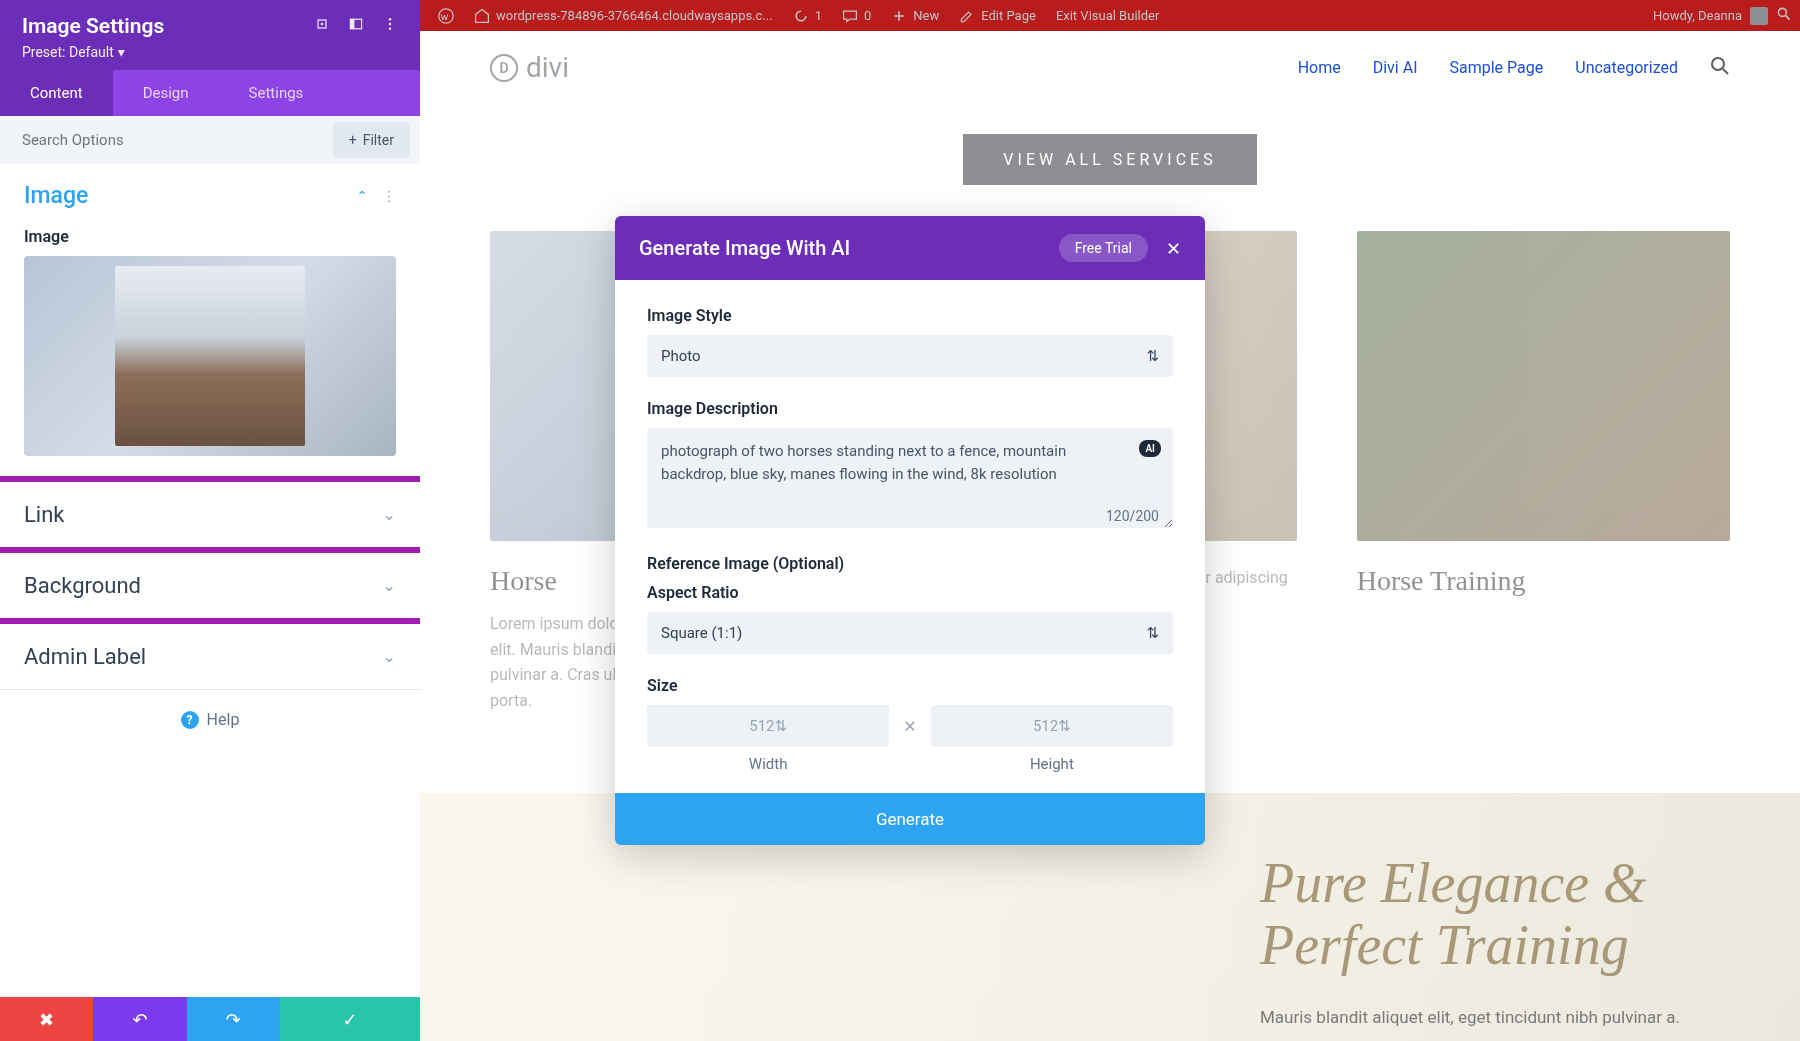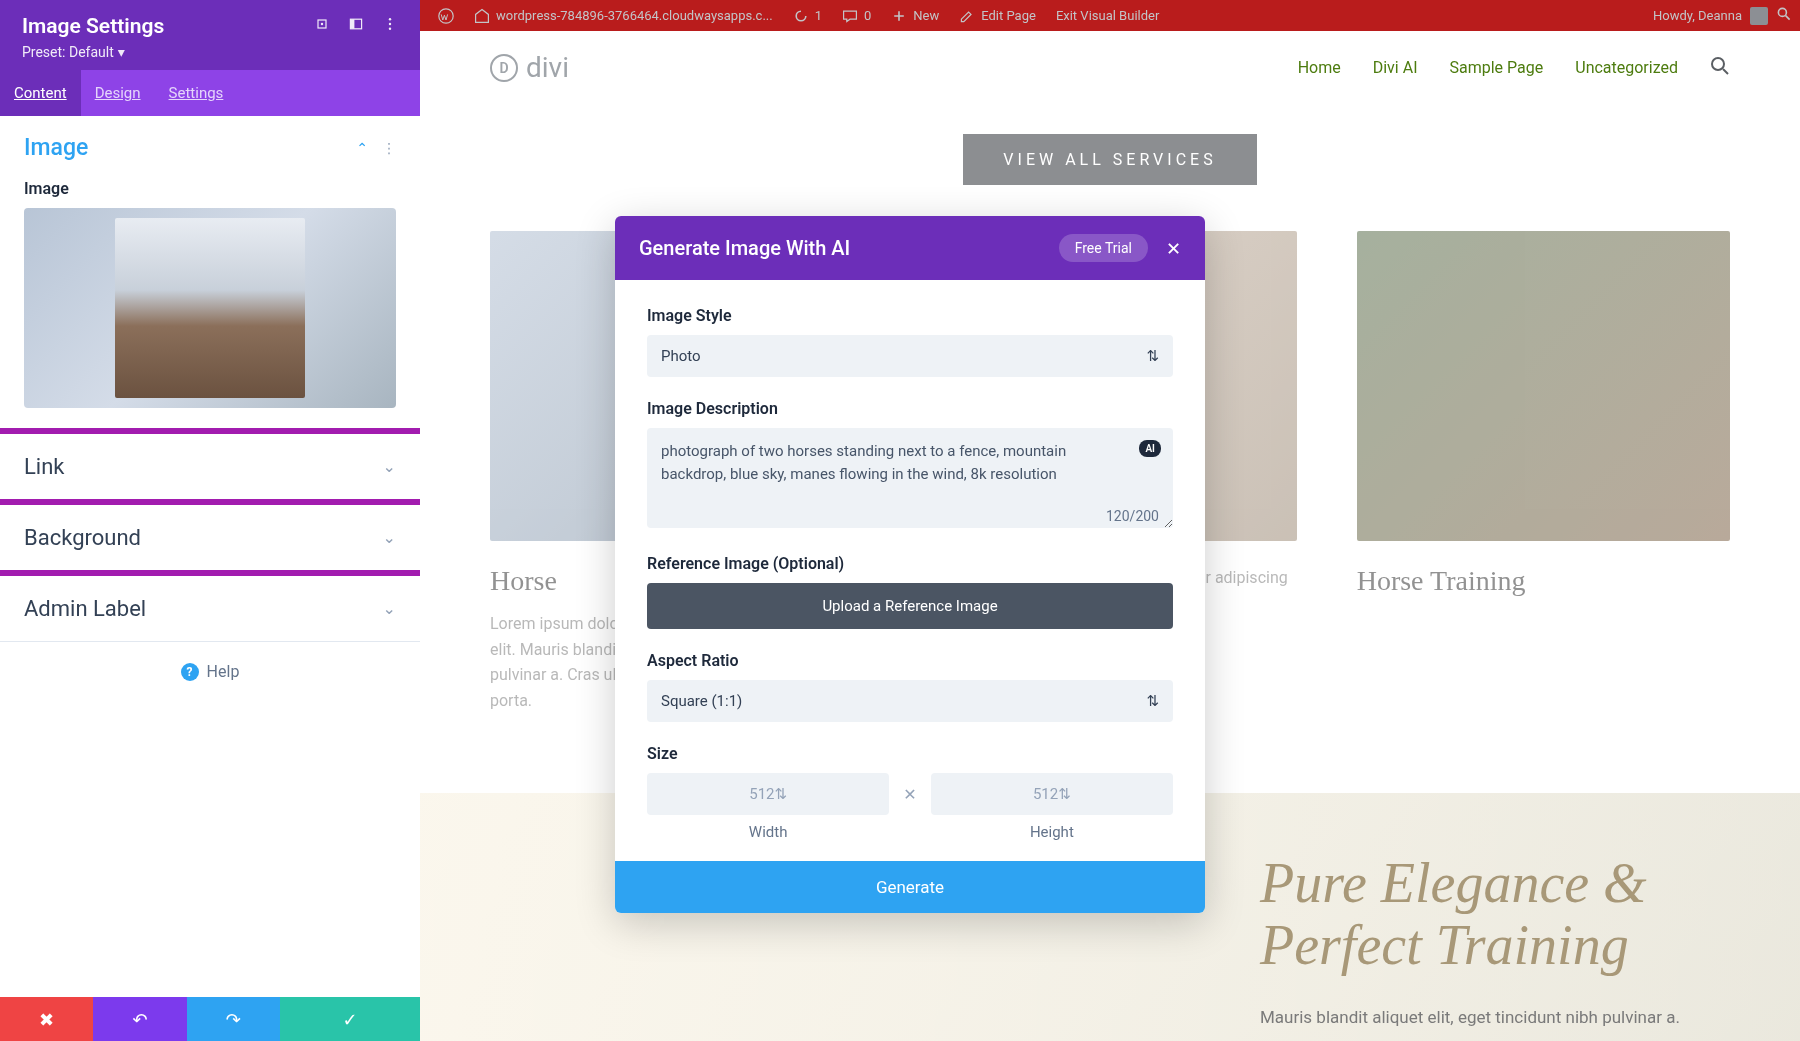--- a/index.html
+++ b/index.html
@@ -15,21 +15,21 @@
 
 .sidebar { position: absolute; top: 0; left: 0; width: 420px; height: 100%; background: #fff; display: flex; flex-direction: column; z-index: 50; }
 .sidebar-header { background: #6c2eb9; color: #fff; padding: 14px 22px 10px; }
 .sidebar-title-row { display: flex; align-items: center; justify-content: space-between; }
 .sidebar-title { font-size: 21px; font-weight: 600; }
 .sidebar-header-icons { display: flex; gap: 18px; }
 .sidebar-header-icons span { cursor: pointer; opacity: .9; }
 .preset-row { font-size: 14px; margin-top: 6px; opacity: .9; display: flex; align-items: center; gap: 4px; }
 
 .sidebar-tabs { display: flex; background: #8e43e7; }
-.sidebar-tab { padding: 14px 14px; color: #e5d4fb; font-size: 15px; cursor: pointer; text-decoration: underline; }
+.sidebar-tab { padding: 14px 30px; color: #e5d4fb; font-size: 15px; cursor: pointer; }
 .sidebar-tab.active { background: #6c2eb9; color: #fff; }
 
 .search-row { display: flex; align-items: center; background: #f1f5f9; }
 .search-input { flex: 1; border: none; background: transparent; padding: 12px 22px; font-size: 15px; color: #334155; outline: none; }
 .filter-btn { display: flex; align-items: center; gap: 6px; background: #e2e8f0; padding: 10px 16px; border-radius: 4px; margin: 6px 10px; font-size: 14px; color: #475569; cursor: pointer; }
 
 .sidebar-body { flex: 1; overflow-y: auto; padding: 0; }
 .section-head { display: flex; align-items: center; justify-content: space-between; padding: 18px 24px; cursor: pointer; }
 .section-head.open { color: #2ea3f2; }
 .section-title { font-size: 23px; font-weight: 500; }
@@ -56,21 +56,21 @@
 .fbtn.redo { background: #2ea3f2; }
 .fbtn.save { background: #29c4a9; flex: 1.5; }
 
 
 .main { position: absolute; top: 31px; left: 420px; right: 0; bottom: 0; background: #fff; overflow: hidden; }
 
 .site-header { display: flex; align-items: center; justify-content: space-between; padding: 20px 70px; }
 .logo { display: flex; align-items: center; gap: 8px; color: #a0a5aa; font-size: 28px; }
 .logo-mark { width: 28px; height: 28px; border: 2px solid #a0a5aa; border-radius: 50%; display: flex; align-items: center; justify-content: center; font-size: 14px; font-weight: 600; }
 .nav { display: flex; align-items: center; gap: 32px; }
-.nav a { color: #4d7c0f; font-size: 16px; text-decoration: none; }
+.nav a { color: #1d4ed8; font-size: 16px; text-decoration: none; }
 
 .view-services-btn { display: block; margin: 30px auto 46px; background: #8c8e91; color: #fff; padding: 16px 40px; letter-spacing: 4px; font-size: 16px; border: none; cursor: pointer; }
 
 .cards-row { display: flex; gap: 60px; padding: 0 70px; margin-bottom: 80px; opacity: .6; }
 .card { flex: 1; }
 .card-img { width: 100%; height: 310px; background: linear-gradient(135deg, #b8c5d6, #8999aa); border-radius: 2px; margin-bottom: 24px; }
 .card-img.c2 { background: linear-gradient(135deg, #c9b8a8, #a89886); }
 .card-img.c3 { background: linear-gradient(135deg, #6b7d5e, #8a7158); }
 .card-title { font-family: Georgia, serif; font-size: 28px; color: #4a4a4a; margin-bottom: 14px; }
 .card-text { color: #8a8a8a; font-size: 16px; line-height: 1.6; }
@@ -186,20 +186,27 @@
         <span>▾</span>
       </div>
   </div>
 
   <div class="sidebar-tabs">
     <div class="sidebar-tab active">Content</div>
     <div class="sidebar-tab">Design</div>
     <div class="sidebar-tab">Settings</div>
   </div>
 
+  <div class="search-row">
+    <input class="search-input" placeholder="Search Options" style="">
+    <div class="filter-btn">
+        <span>+</span>
+        <span>Filter</span>
+      </div>
+  </div>
 
   <div class="sidebar-body">
     <div class="section-head open">
       <div class="section-title">Image</div>
       <div class="section-head-icons">
         <span class="chev">⌃</span>
         <span>⋮</span>
       </div>
     </div>
     <div class="field-block">
@@ -304,21 +311,20 @@
     </div>
 
     <div class="m-label">Image Description</div>
     <div class="m-textarea-wrap">
       <textarea class="m-textarea" style="">photograph of two horses standing next to a fence, mountain backdrop, blue sky, manes flowing in the wind, 8k resolution</textarea>
       <div class="ai-badge">AI</div>
       <div class="char-count">120/200</div>
     </div>
 
     <div class="m-label">Reference Image (Optional)</div>
-    <button class="upload-btn">Upload a Reference Image</button>
 
     <div class="m-label">Aspect Ratio</div>
     <div class="m-select">
       <span>Square (1:1)</span>
       <span>⇅</span>
     </div>
 
     <div class="m-label">Size</div>
     <div class="size-row">
       <div class="size-col">

